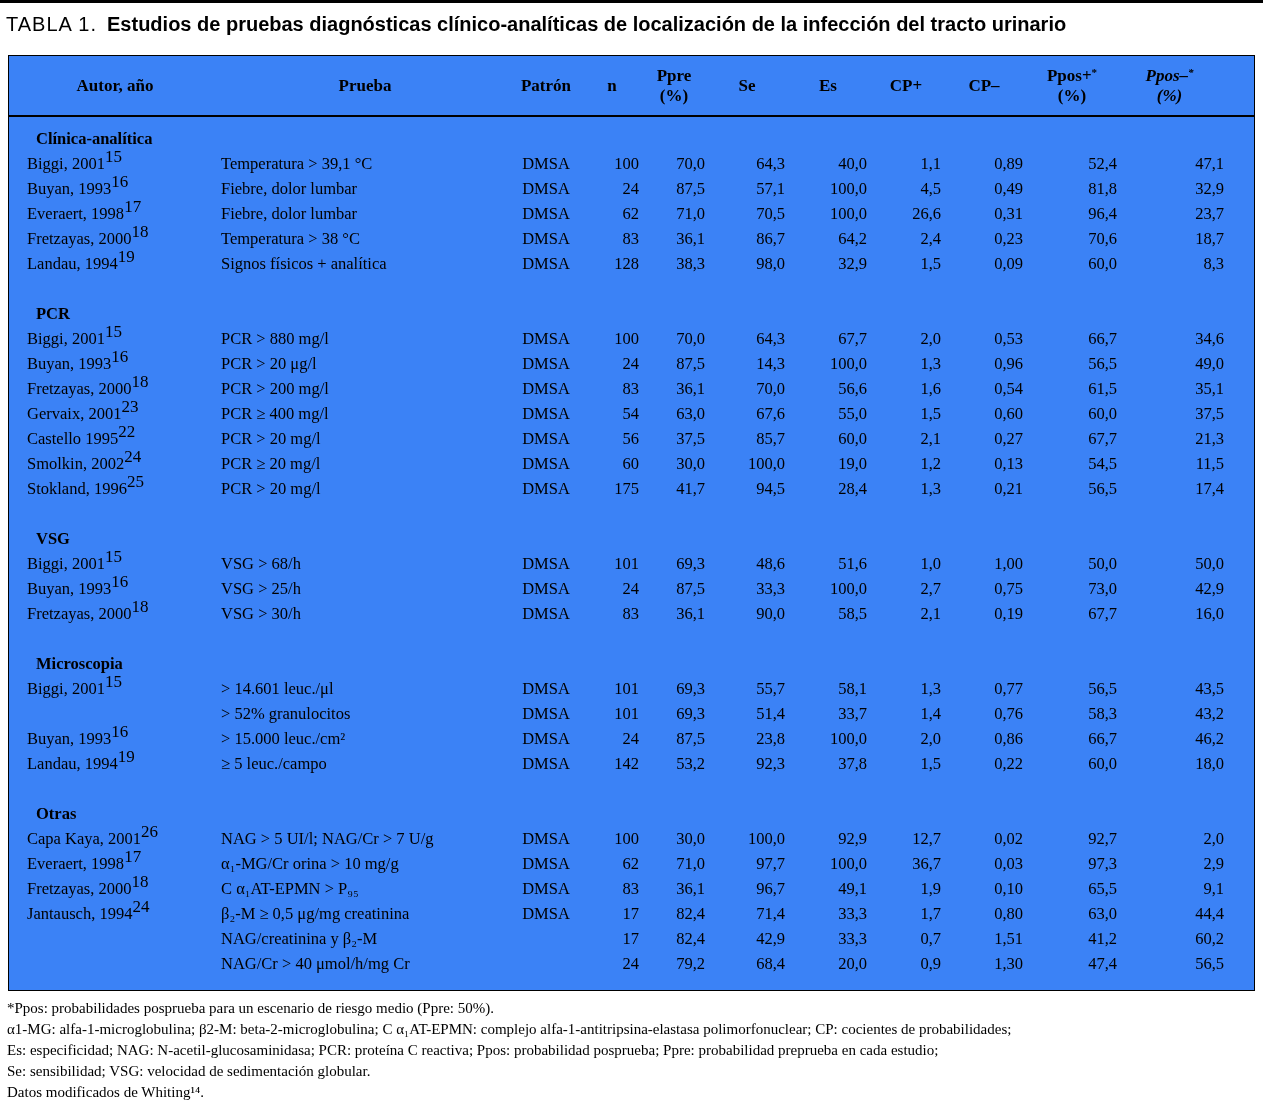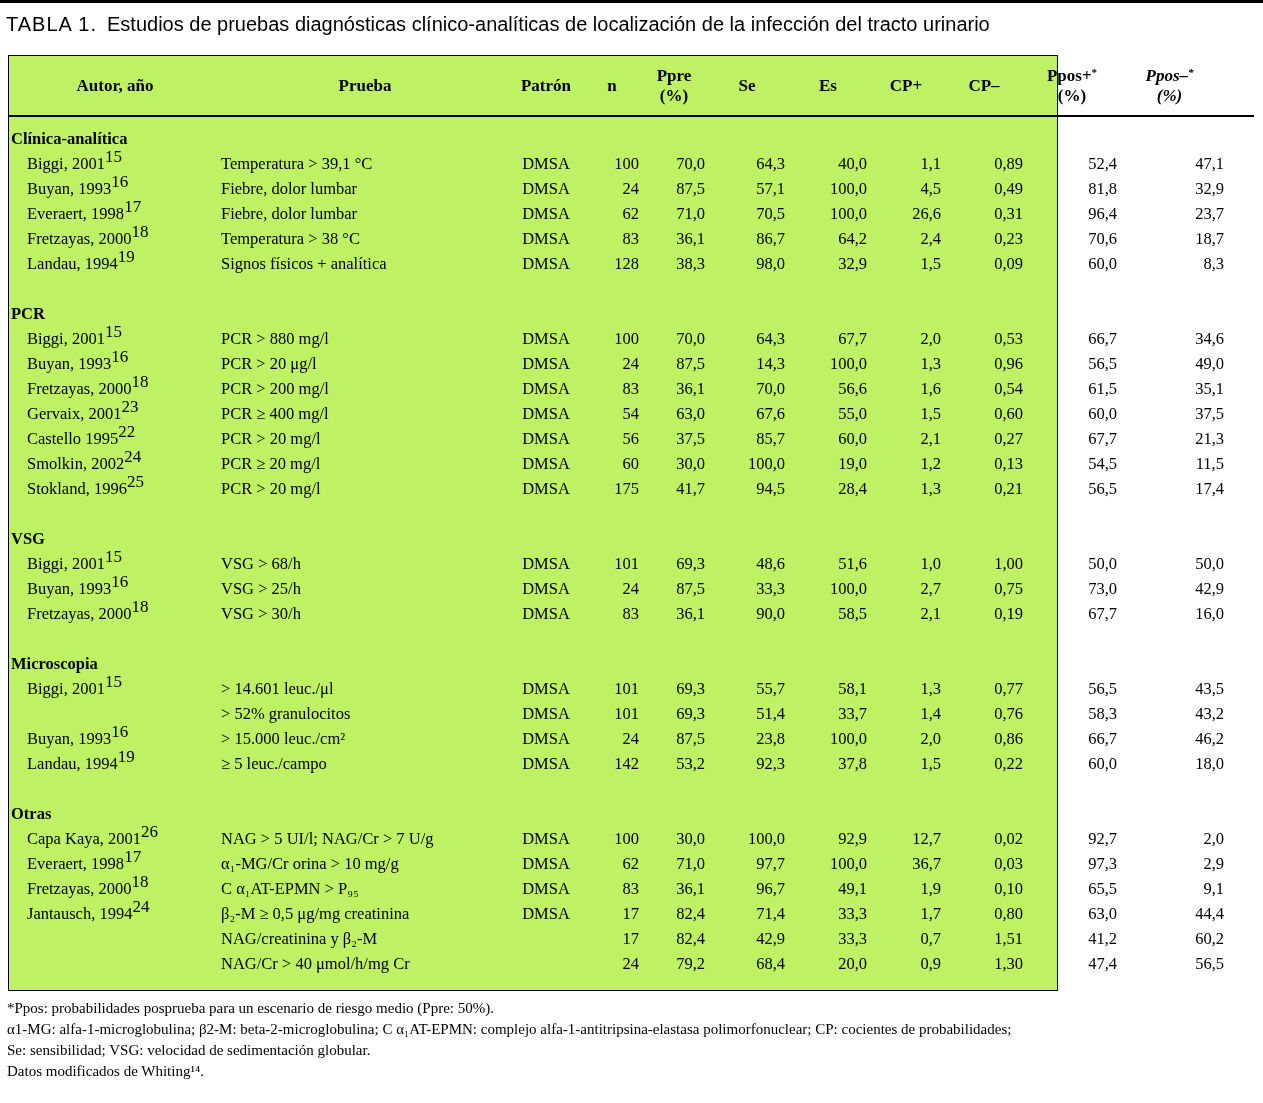--- a/index.html
+++ b/index.html
@@ -17,26 +17,26 @@
     position: absolute; top: 0; left: 0;
     width: 1263px; height: 3px; background: #000;
   }
 
   .title-row {
     position: absolute; top: 11px; left: 6px; width: 1250px;
     font-family: "Liberation Sans", "DejaVu Sans", sans-serif;
     font-size: 20px; line-height: 26px; white-space: nowrap;
   }
   .title-label { font-weight: 400; letter-spacing: 1px; margin-right: 10px; }
-  .title-text { font-weight: 400; }
+  .title-text { font-weight: 700; }
 
   .table-wrap {
     position: absolute; top: 55px; left: 8px;
-    width: 1050px;
-    background: #bef264;
+    width: 1247px;
+    background: #3b82f6;
     border: 1.5px solid #000;
   }
   table.tbl {
     width: 100%;
     border-collapse: collapse;
     table-layout: fixed;
   }
   col.c0 { width: 212px; }
   col.c1 { width: 288px; }
   col.c2 { width: 74px; }
@@ -70,21 +70,21 @@
     overflow: hidden;
   }
   tbody tr.first-pad td { padding-top: 9px; }
   tbody tr.last-pad td { padding-bottom: 14px; }
   td.autor { padding-left: 18px; text-align: left; }
   td.prueba { text-align: left; }
   td.patron { text-align: center; }
   td.num { text-align: right; padding-right: 2px; }
   td.num.last { padding-right: 30px; }
   tr.section-row td {
-    font-weight: 700; padding-left: 2px; text-align: left;
+    font-weight: 700; padding-left: 27px; text-align: left;
   }
   tr.spacer td { height: 25px; line-height: 25px; }
   sup.ref { font-size: 17px; line-height: 0; position: relative; top: -1px; }
 
   .footnotes {
     position: absolute; top: 998px; left: 7px; width: 1250px;
     font-size: 15px; line-height: 21px;
   }
   .footnote { white-space: nowrap; }
 </style>
@@ -506,16 +506,17 @@
             <td class="num">47,4</td>
             <td class="num last">56,5</td>
           </tr>
         </tbody>
     </table>
   </div>
 
   <div class="footnotes">
     <div class="footnote">*Ppos: probabilidades posprueba para un escenario de riesgo medio (Ppre: 50%).</div>
     <div class="footnote">α1-MG: alfa-1-microglobulina; β2-M: beta-2-microglobulina; C α₁AT-EPMN: complejo alfa-1-antitripsina-elastasa polimorfonuclear; CP: cocientes de probabilidades;</div>
+    <div class="footnote">Es: especificidad; NAG: N-acetil-glucosaminidasa; PCR: proteína C reactiva; Ppos: probabilidad posprueba; Ppre: probabilidad preprueba en cada estudio;</div>
     <div class="footnote">Se: sensibilidad; VSG: velocidad de sedimentación globular.</div>
     <div class="footnote">Datos modificados de Whiting¹⁴.</div>
   </div>
 </div>
 
 </body></html>

